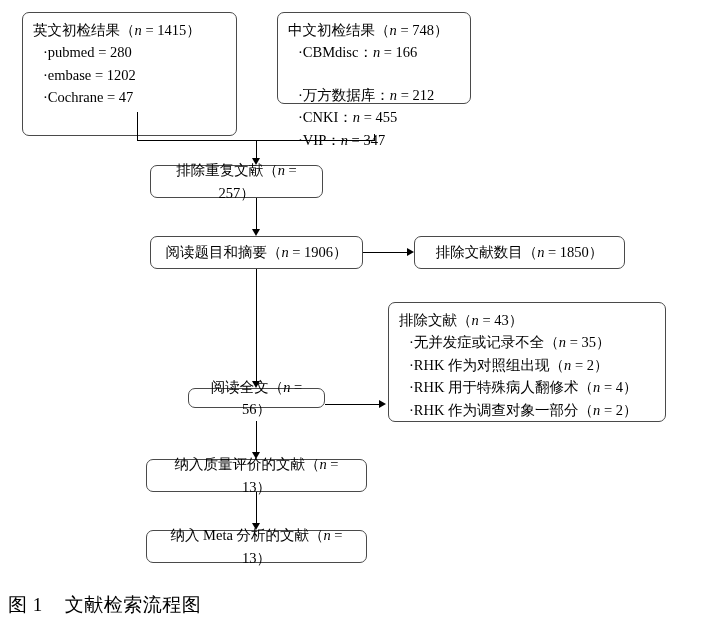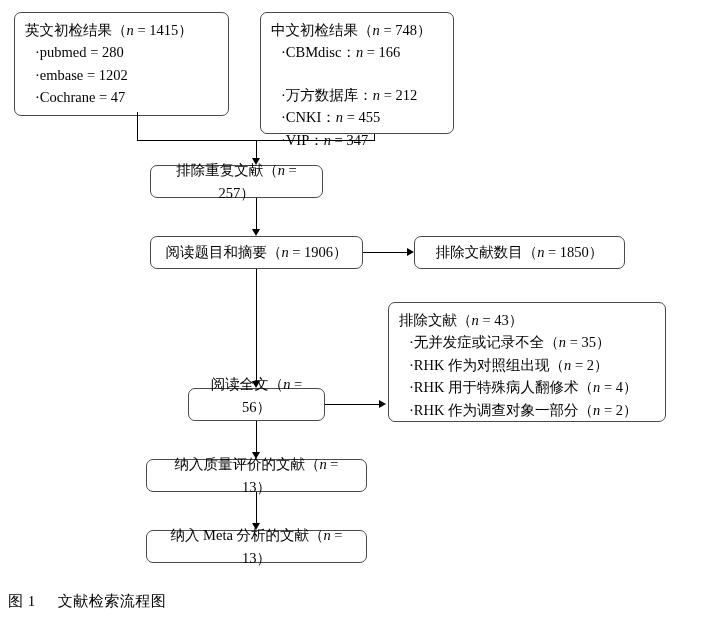--- a/index.html
+++ b/index.html
@@ -64,42 +64,42 @@
   }
   .arrow-right {
     position: absolute;
     width: 0; height: 0;
     border-top: 4.5px solid transparent;
     border-bottom: 4.5px solid transparent;
     border-left: 7px solid #000000;
   }
   .caption {
     position: absolute;
-    font-size: 15px;
+    font-size: 19px;
     letter-spacing: 0.5px;
     white-space: nowrap;
   }
   .caption .gap {
     display: inline-block;
     width: 22px;
   }
 </style>
 </head>
 <body>
 
 <div id="stage">
 
-  <div class="box" style="left:14px; top:12px; width:215px; height:104px;">
+  <div class="box" style="left:22px; top:12px; width:215px; height:124px;">
     <div class="ln">英文初检结果（<span class="ital">n</span> = 1415）</div>
     <div class="ln" style="padding-left:10px;">·pubmed = 280</div>
     <div class="ln" style="padding-left:10px;">·embase = 1202</div>
     <div class="ln" style="padding-left:10px;">·Cochrane = 47</div>
   </div>
 
-  <div class="box" style="left:260px; top:12px; width:194px; height:122px;">
+  <div class="box" style="left:277px; top:12px; width:194px; height:92px;">
     <div class="ln">中文初检结果（<span class="ital">n</span> = 748）</div>
     <div class="ln" style="padding-left:10px;">·CBMdisc：<span class="ital">n</span> = 166</div>
     <div class="ln" style="padding-left:10px;margin-top:20px;">·万方数据库：<span class="ital">n</span> = 212</div>
     <div class="ln" style="padding-left:10px;">·CNKI：<span class="ital">n</span> = 455</div>
     <div class="ln" style="padding-left:10px;">·VIP：<span class="ital">n</span> = 347</div>
   </div>
 
   <div class="vline" style="left:137px; top:112px; height:28px;"></div>
   <div class="vline" style="left:374px; top:134px; height:6px;"></div>
   <div class="hline" style="left:137px; top:140px; width:238px;"></div>
@@ -128,21 +128,21 @@
   <div class="arrow-down" style="left:251.5px; top:381px;"></div>
 
   <div class="box" style="left:388px; top:302px; width:278px; height:120px;">
     <div class="ln">排除文献（<span class="ital">n</span> = 43）</div>
     <div class="ln" style="padding-left:10px;">·无并发症或记录不全（<span class="ital">n</span> = 35）</div>
     <div class="ln" style="padding-left:10px;">·RHK 作为对照组出现（<span class="ital">n</span> = 2）</div>
     <div class="ln" style="padding-left:10px;">·RHK 用于特殊病人翻修术（<span class="ital">n</span> = 4）</div>
     <div class="ln" style="padding-left:10px;">·RHK 作为调查对象一部分（<span class="ital">n</span> = 2）</div>
   </div>
 
-  <div class="box center" style="left:188px; top:388px; width:137px; height:33px;align-items:flex-end;">
+  <div class="box center" style="left:188px; top:388px; width:137px; height:20px;">
     <span>阅读全文（<span class="ital">n</span> = 56）</span>
   </div>
 
   <div class="hline" style="left:325px; top:404px; width:56px;"></div>
   <div class="arrow-right" style="left:379px; top:400px;"></div>
 
   <div class="vline" style="left:256px; top:421px; height:33px;"></div>
   <div class="arrow-down" style="left:251.5px; top:452px;"></div>
 
   <div class="box center" style="left:146px; top:459px; width:221px; height:33px;">

